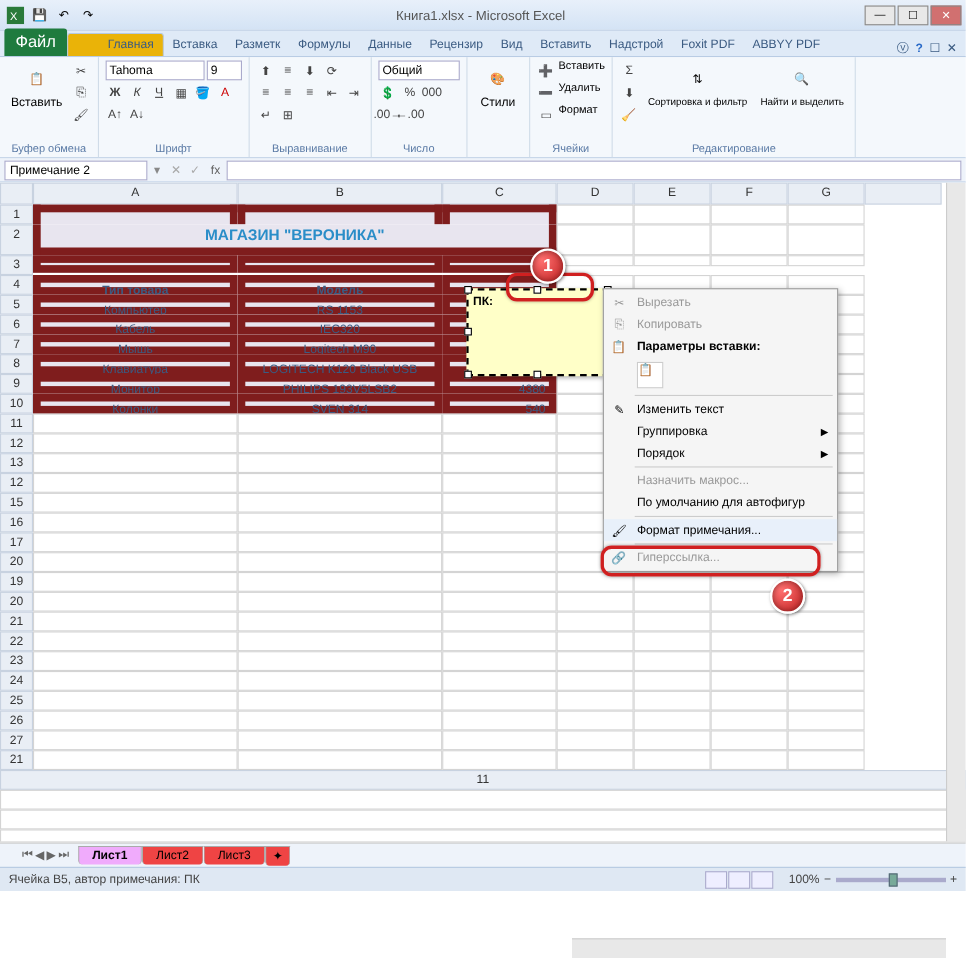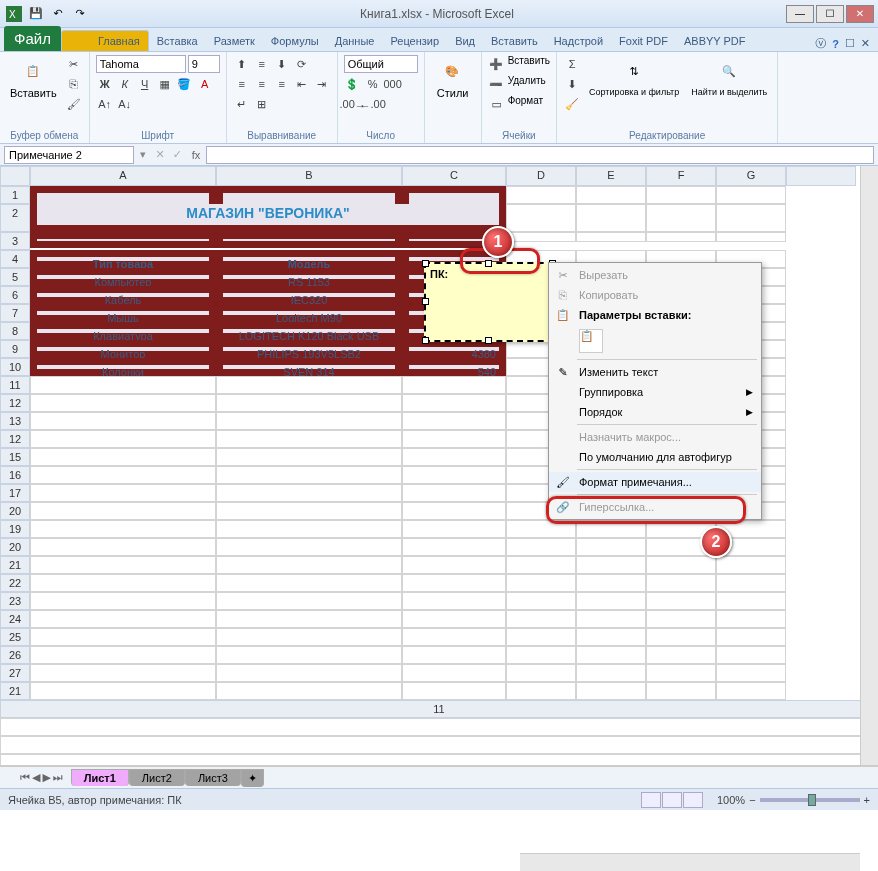--- a/index.html
+++ b/index.html
@@ -66,21 +66,21 @@
 .paste-opts { padding: 4px 30px; }
 .paste-opt { display: inline-block; width: 24px; height: 24px; border: 1px solid #ccc; background: #fff; }
 
 
 .callout { position: absolute; width: 32px; height: 32px; border-radius: 50%; background: radial-gradient(circle at 30% 30%, #ff7070, #c02020); border: 2px solid #fff; box-shadow: 1px 1px 3px rgba(0,0,0,0.5), inset 0 0 6px rgba(0,0,0,0.4); color: #fff; font-weight: bold; font-size: 16px; display: flex; align-items: center; justify-content: center; }
 .highlight-ring { position: absolute; border: 3px solid #d02020; border-radius: 10px; box-shadow: 0 0 3px rgba(0,0,0,0.4); pointer-events: none; }
 
 
 .sheet-tabs { height: 22px; background: #eef3fa; display: flex; align-items: center; border-top: 1px solid #ccc; padding-left: 20px; }
 .sheet-nav { display: flex; gap: 2px; margin-right: 8px; color: #666; }
-.sheet-tab { padding: 2px 12px; font-size: 11px; border: 1px solid #aaa; background: #a3a3a3; cursor: pointer; border-bottom: none; border-radius: 0 0 4px 4px; }
+.sheet-tab { padding: 2px 12px; font-size: 11px; border: 1px solid #aaa; background: #ef4444; cursor: pointer; border-bottom: none; border-radius: 0 0 4px 4px; }
 .sheet-tab.active { background: #f0abfc; font-weight: bold; }
 
 
 .statusbar { height: 22px; background: #dfe8f3; display: flex; align-items: center; padding: 0 8px; font-size: 11px; color: #444; border-top: 1px solid #b5c9e2; }
 .zoom { margin-left: auto; display: flex; align-items: center; gap: 4px; }
 .zoom-slider { width: 100px; height: 4px; background: #aac; position: relative; }
 .zoom-thumb { position: absolute; left: 48px; top: -4px; width: 8px; height: 12px; background: #7a9; border: 1px solid #567; }
 .view-btns { display: flex; gap: 1px; margin-right: 10px; }
 .vb { width: 20px; height: 16px; border: 1px solid #aac; background: #eef; }
 

